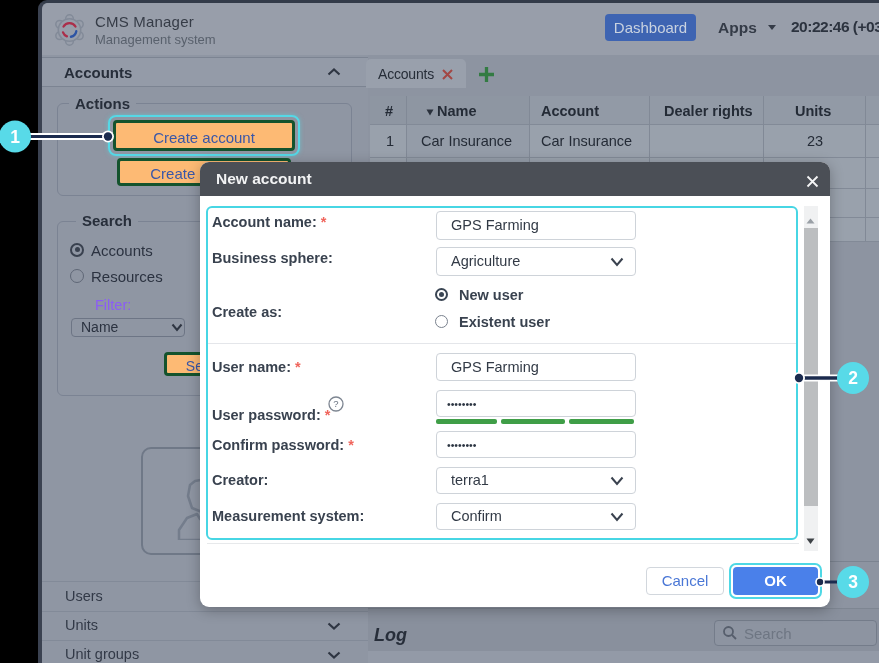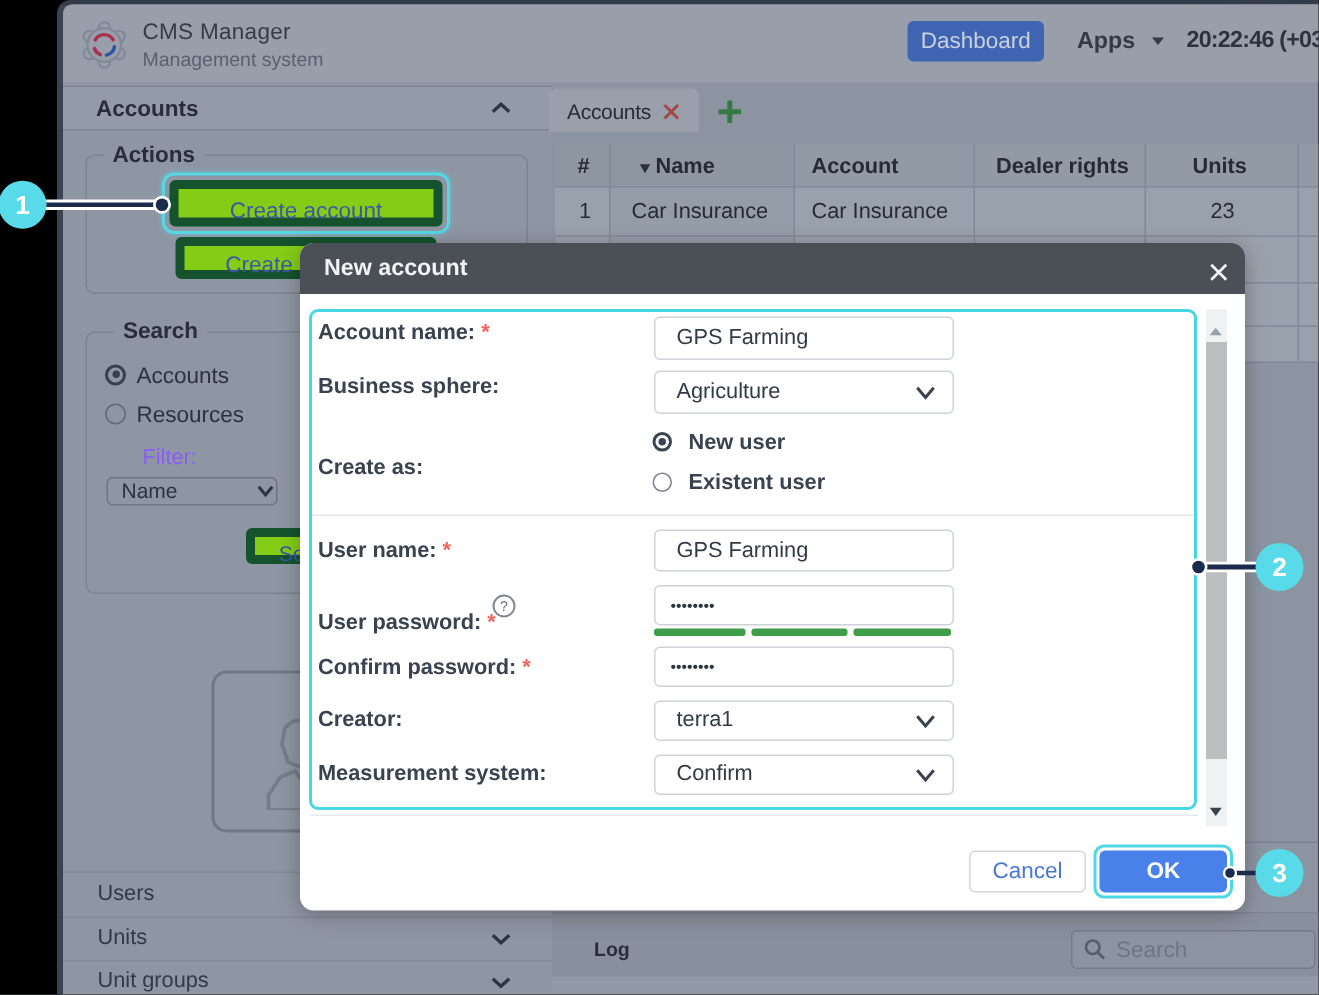--- a/index.html
+++ b/index.html
@@ -24,21 +24,21 @@
   
   .acc-bar { left:42px; top:57px; width:326px; height:30px; background:#949ba8;
     border-top:1px solid #7c8492; border-bottom:1px solid #7c8492; }
   .acc-bar-t { left:64px; top:64px; font-size:15px; font-weight:bold; color:#272e3a; }
   .fieldset { border:1px solid #7b8393; border-radius:6px; }
   .fs1 { left:57px; top:103px; width:295px; height:93px; }
   .fs2 { left:57px; top:221px; width:295px; height:175px; }
   .legend { background:#8f96a3; padding:0 6px; font-size:15px; font-weight:bold; color:#272e3a; }
   .leg1 { left:69px; top:95px; }
   .leg2 { left:76px; top:212px; }
-  .sbtn { border:6px solid #14532d; border-radius:4px; background:#84cc16;
+  .sbtn { border:3px solid #14532d; border-radius:4px; background:#fdba74;
     color:#3a57a8; font-size:15px; text-align:center; }
   .btn-ca { left:113px; top:120px; width:182px; height:31px; line-height:29px; }
   .ring-ca { left:108px; top:115px; width:192px; height:41px; border:2.5px solid #55d8e6;
     border-radius:8px; box-shadow:0 0 4px rgba(85,216,230,.55); }
   .btn-cr { left:117px; top:158px; width:174px; height:28px; line-height:26px; }
   .radio { width:13px; height:13px; border-radius:50%; }
   .radio-sel { border:2px solid #39414f; }
   .radio-sel::after { content:""; position:absolute; left:2.5px; top:2.5px; width:5px; height:5px;
     background:#39414f; border-radius:50%; }
   .radio-un { border:1.5px solid #5f6776; }
@@ -56,21 +56,21 @@
   .thead-name { left:370px; top:96px; width:159px; height:28px; background:#8e96a2; }
   .trow { left:370px; width:509px; background:#99a1ac; }
   .tname { background:#949ca8; }
   .tcell { font-size:14.5px; color:#242b36; }
   .vline { width:1px; background:#818996; top:96px; height:145px; }
   .hline { left:370px; width:509px; height:1px; background:#828a97; }
   .mdiv { left:368px; top:561px; width:511px; height:1px; background:#7b8390; }
   .logbar { left:368px; top:608px; width:511px; height:43px; background:#89909d;
     border-top:1px solid #7e8692; }
   .logbelow { left:368px; top:651px; width:511px; height:12px; background:#939aa7; }
-  .log-t { left:396px; top:625px; font-size:13px; font-weight:bold; color:#272e3a; }
+  .log-t { left:374px; top:625px; font-size:18px; font-weight:bold; color:#272e3a;font-style:italic; }
   .srch { left:714px; top:620px; width:163px; height:26px; border:1px solid #747c8a;
     border-radius:4px; background:#8d94a1; }
   .srch-t { left:744px; top:625px; font-size:15px; color:#6e7683; }
   
   .modal { left:200px; top:162px; width:630px; height:445px; background:#fff;
     border-radius:9px; box-shadow:0 3px 14px rgba(0,0,0,.28); }
   .mtitle { left:200px; top:162px; width:630px; height:34px; background:#4b4f56;
     border-radius:9px 9px 0 0; }
   .mtitle-t { left:216px; top:170px; font-size:15.5px; font-weight:bold; color:#f2f3f4; }
   .cyanbox { left:206px; top:206px; width:592px; height:334px; border:2px solid #47d6e4; border-radius:6px; }

